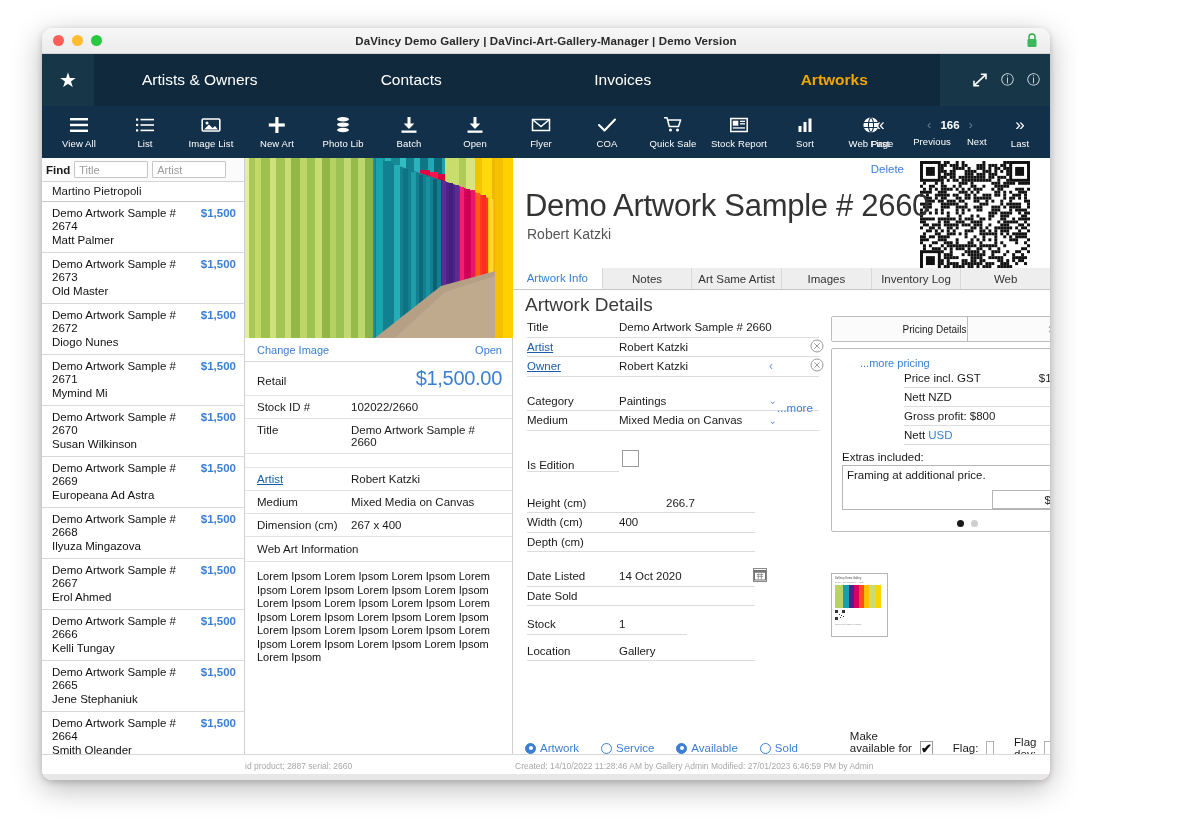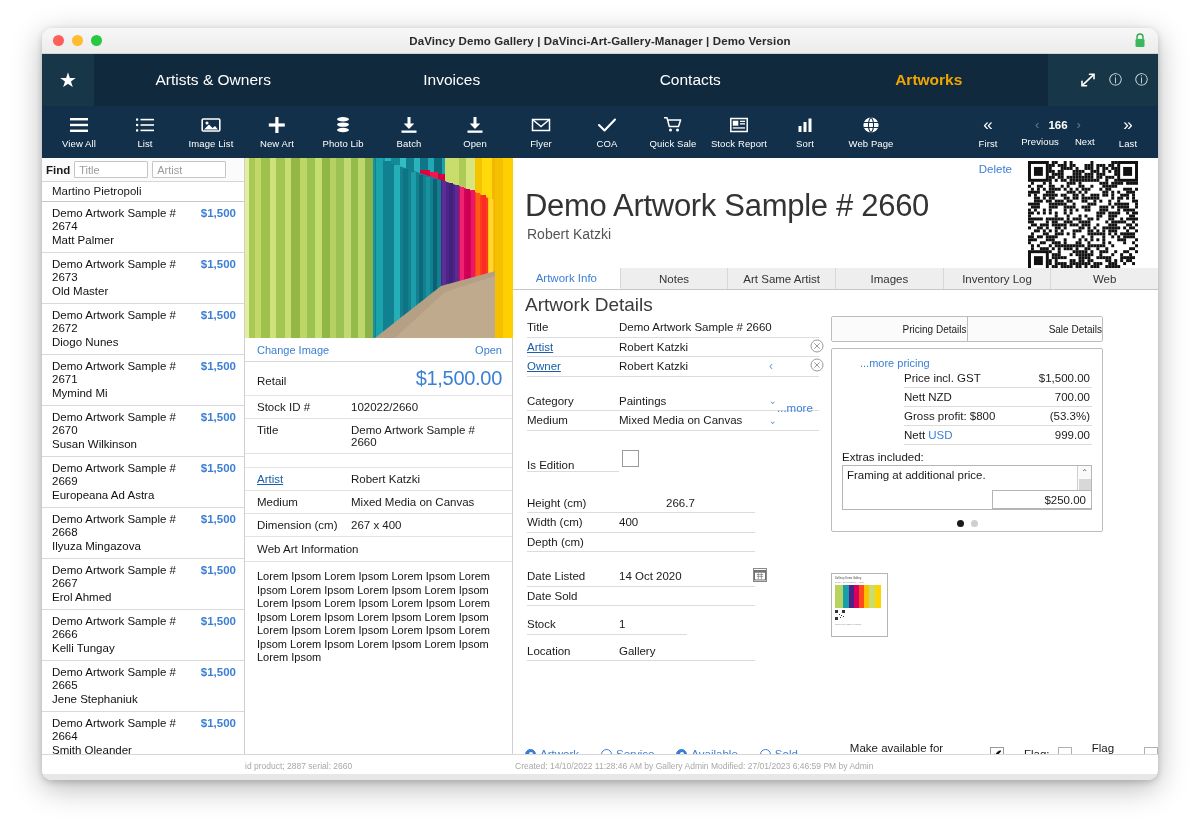--- a/index.html
+++ b/index.html
@@ -13,21 +13,21 @@
   .page {
     position: relative;
     width: 1200px; height: 836px;
     background: #ffffff;
   }
 
   
   .window {
     position: absolute;
     left: 42px; top: 28px;
-    width: 1116px; height: 752px;
+    width: 1008px; height: 752px;
     background: #ffffff;
     border-radius: 10px;
     box-shadow: 0 8px 30px rgba(0,0,0,0.28), 0 2px 6px rgba(0,0,0,0.18);
     overflow: hidden;
   }
   .titlebar {
     position: relative;
     height: 26px;
     background: linear-gradient(#f7f7f7, #ececec);
     border-bottom: 1px solid #d3d3d3;
@@ -456,24 +456,24 @@
         </svg>
       </div>
     </div>
 
     <div class="navbar">
       <div class="nav-star">★</div>
       <div class="nav-item">
         <span>Artists &amp; Owners</span>
       </div>
       <div class="nav-item">
+        <span>Contacts</span>
+      </div>
+      <div class="nav-item">
         <span>Invoices</span>
-      </div>
-      <div class="nav-item">
-        <span>Contacts</span>
       </div>
       <div class="nav-item active">
         <span>Artworks</span>
       </div>
       <div class="nav-right">
         <span class="nav-icon-btn">
           <svg viewBox="0 0 16 16" width="16" height="16">
             <path d="M9.5 2.3 H14 V6.8" fill="none" stroke="#fff" stroke-width="1.6" stroke-linecap="round"></path>
             <path d="M6.5 13.7 H2 V9.2" fill="none" stroke="#fff" stroke-width="1.6" stroke-linecap="round"></path>
             <path d="M13.4 2.9 L2.6 13.2" stroke="#fff" stroke-width="1.6" stroke-linecap="round"></path>

